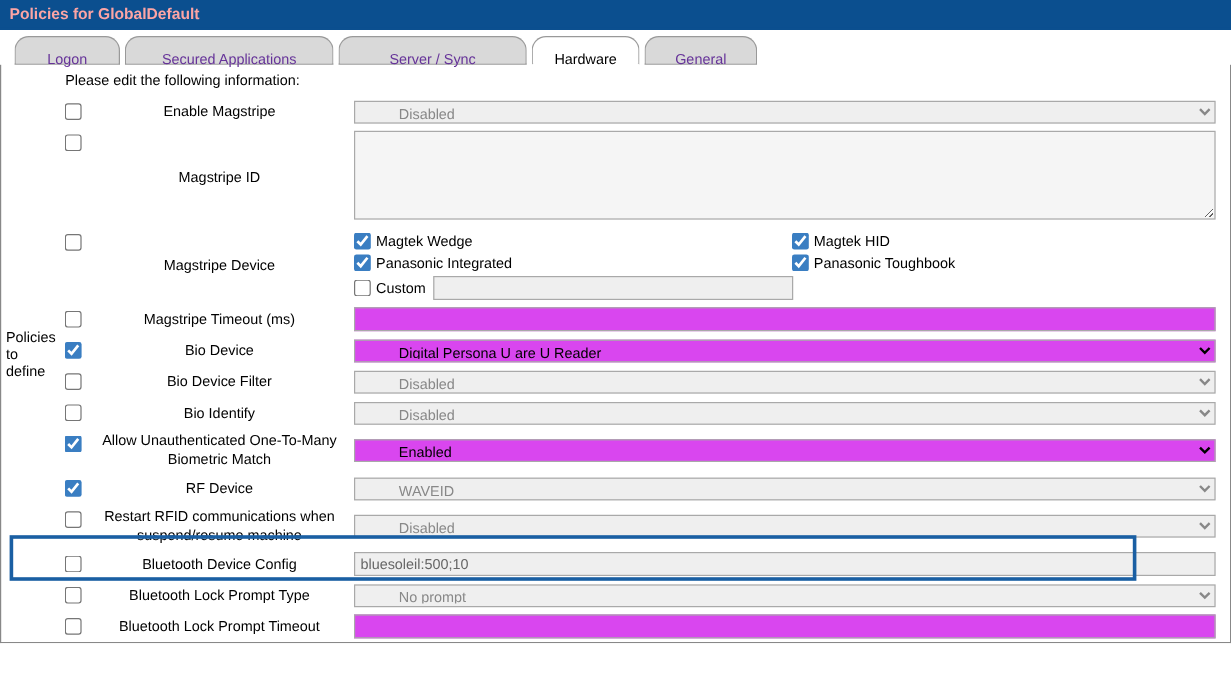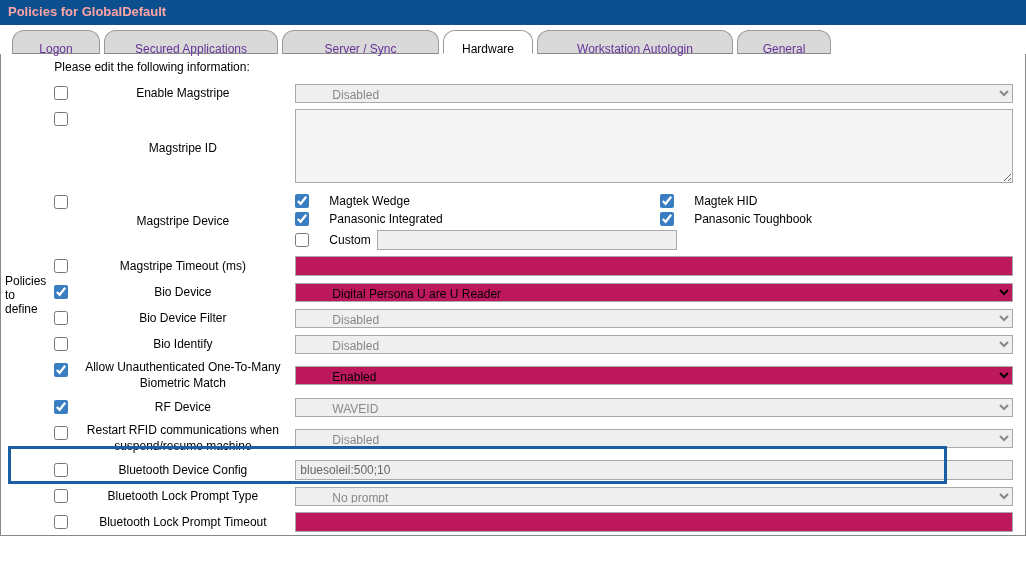--- a/index.html
+++ b/index.html
@@ -84,41 +84,41 @@
     font-size: 12px;
     width: 48px;
   }
   .intro-row td { padding-top: 6px; padding-bottom: 6px; }
   select, input[type="text"], textarea {
     font-family: inherit;
     font-size: 12px;
     padding: 2px 4px;
     border: 1px solid #a9a9a9;
     width: 100%;
-    background: #be185d;
+    background: #d946ef;
   }
   select { height: 19px; padding-left: 32px; }
   select.disabled, select.greyed {
     color: #888;
     background: #efefef;
   }
   textarea {
     height: 74px;
     resize: both;
     background: #f5f5f5;
     color: #555;
   }
   .cbgrid {
     display: grid;
     grid-template-columns: 1fr 1fr;
     row-gap: 4px;
     column-gap: 12px;
     padding-top: 2px;
   }
-  .cbgrid label { display: flex; align-items: center; gap: 20px; }
+  .cbgrid label { display: flex; align-items: center; gap: 4px; }
   .cbgrid input[type="text"] {
     width: 300px;
     background: #efefef;
   }
   .custom-row {
     grid-column: 1 / span 2;
     display: flex;
     align-items: center;
     gap: 6px;
   }
@@ -142,21 +142,20 @@
 </head>
 <body>
 
 <div class="titlebar">Policies for GlobalDefault</div>
 
 <div class="tabstrip" id="tabstrip">
     <div class="tab" style="width: 88px; margin-left: 12px;">Logon</div>
     <div class="tab" style="width: 174px; margin-left: 4px;">Secured Applications</div>
     <div class="tab" style="width: 157px; margin-left: 4px;">Server / Sync</div>
     <div class="tab active" style="width: 90px; margin-left: 4px;">Hardware</div>
-    <div class="tab" style="width: 196px; margin-left: 4px;">Workstation Autologin</div>
     <div class="tab" style="width: 94px; margin-left: 4px;">General</div>
   </div>
 
 <div class="content">
   <table class="inner-table" role="presentation">
     <tbody>
         <tr class="intro-row">
       <td class="sidehead" rowspan="30">Policies<br>to<br>define</td>
       <td colspan="3">Please edit the following information:</td>
     </tr>

